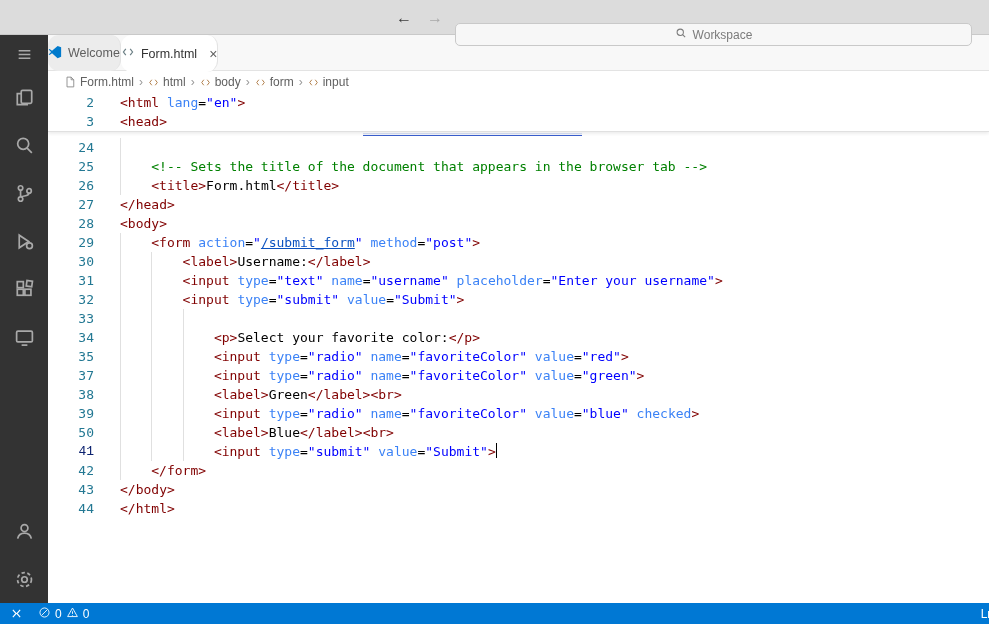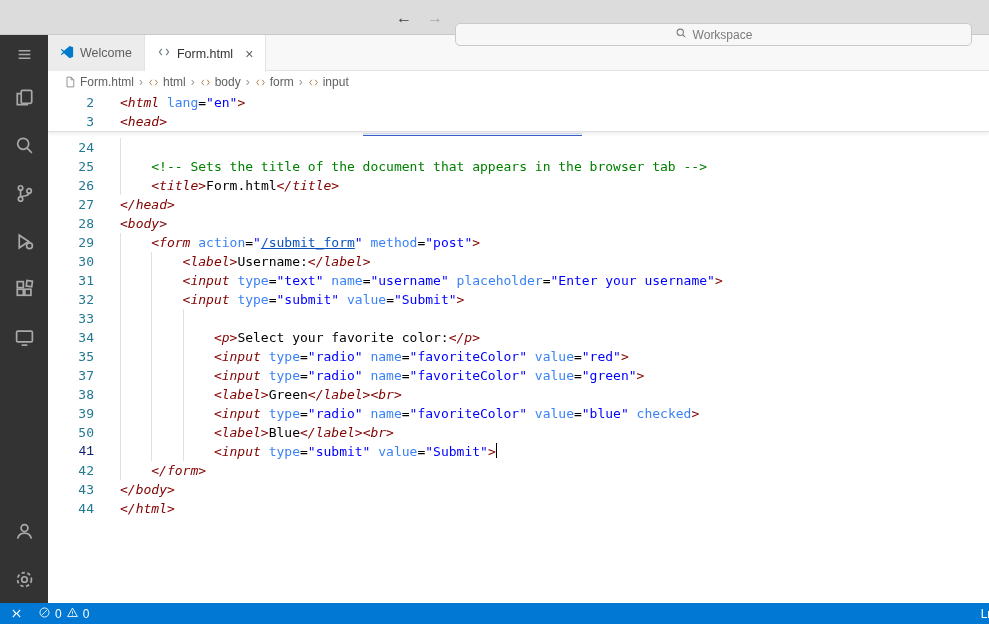--- a/index.html
+++ b/index.html
@@ -22,41 +22,41 @@
   .activitybar { width: 48px; background: #333333; display: flex; flex-direction: column; align-items: center; flex: none; }
   .ai { width: 48px; height: 48px; display: flex; align-items: center; justify-content: center; cursor: pointer; }
   .ai.menu { height: 38px; }
   .ai svg { stroke: #a9a9a9; fill: none; stroke-width: 1.3; }
   .ai.push-down { margin-top: auto; }
 
   
   .editor-col { flex: 1; display: flex; flex-direction: column; min-width: 0; background: #fff; }
 
   .tabstrip { height: 36px; background: #f8f8f8; border-bottom: 1px solid #e3e3e3; display: flex; flex: none; }
-  .tab { height: 36px; display: flex; align-items: center; gap: 6px; padding: 0 12px; font-size: 12.5px;
-    color: #5f5f5f; border-right: 1px solid #e3e3e3; cursor: pointer; }
+  .tab { height: 36px; display: flex; align-items: center; gap: 6px; padding: 0 0; font-size: 12.5px;
+    color: #5f5f5f; border-right: 1px solid #e3e3e3; cursor: pointer; border-radius: 11px; }
   .tab.inactive { background: #ececec; }
   .tab.active { background: #ffffff; color: #333; margin-bottom: -1px; height: 37px; position: relative; z-index: 2; }
   .tab-close { font-size: 14px; color: #5f5f5f; margin-left: 6px; line-height: 1; cursor: pointer; }
 
   .breadcrumbs { height: 22px; display: flex; align-items: center; gap: 5px; padding-left: 16px;
     font-size: 12px; color: #616161; background: #fff; flex: none; }
   .bc-item { display: flex; align-items: center; gap: 4px; cursor: pointer; }
   .bc-sep { color: #9a9a9a; font-size: 12px; }
   .bc-icon svg { display: block; }
 
   
   .editor { flex: 1; position: relative; overflow: hidden; background: #fff;
     font-family: "DejaVu Sans Mono", monospace; font-size: 13px; line-height: 19px; }
   .line { display: flex; height: 19px; }
   .num { width: 46px; flex: none; text-align: right; color: #237893; }
   .num.active { color: #0b216f; font-family: Liberation Mono, monospace; }
   .code { margin-left: 26px; white-space: pre; color: #000; }
   .ig { display: inline-block; width: 4ch; height: 19px; border-left: 1px solid #e0e0e0; vertical-align: top; }
-  .tk-t { color: #800000; font-style: italic; }
+  .tk-t { color: #800000; }
   .tk-a { color: #3b82f6; }
   .tk-v { color: #0000ff; }
   .tk-p { color: #000000; }
   .tk-c { color: #008000; }
   .tk-l { color: #0b52c0; text-decoration: underline; text-align: right; }
   .cursor { display: inline-block; width: 1.3px; height: 15px; background: #000; vertical-align: -2px; }
 
   .sticky { background: #fff; border-bottom: 1px solid #e0e0e0; box-shadow: 0 2px 3px rgba(0,0,0,0.07); position: relative; z-index: 1; }
   .sliver { height: 6px; position: relative; }
   .sliver .frag { position: absolute; top: 1px; left: calc(72px + 31ch); width: 28ch; height: 3px;

